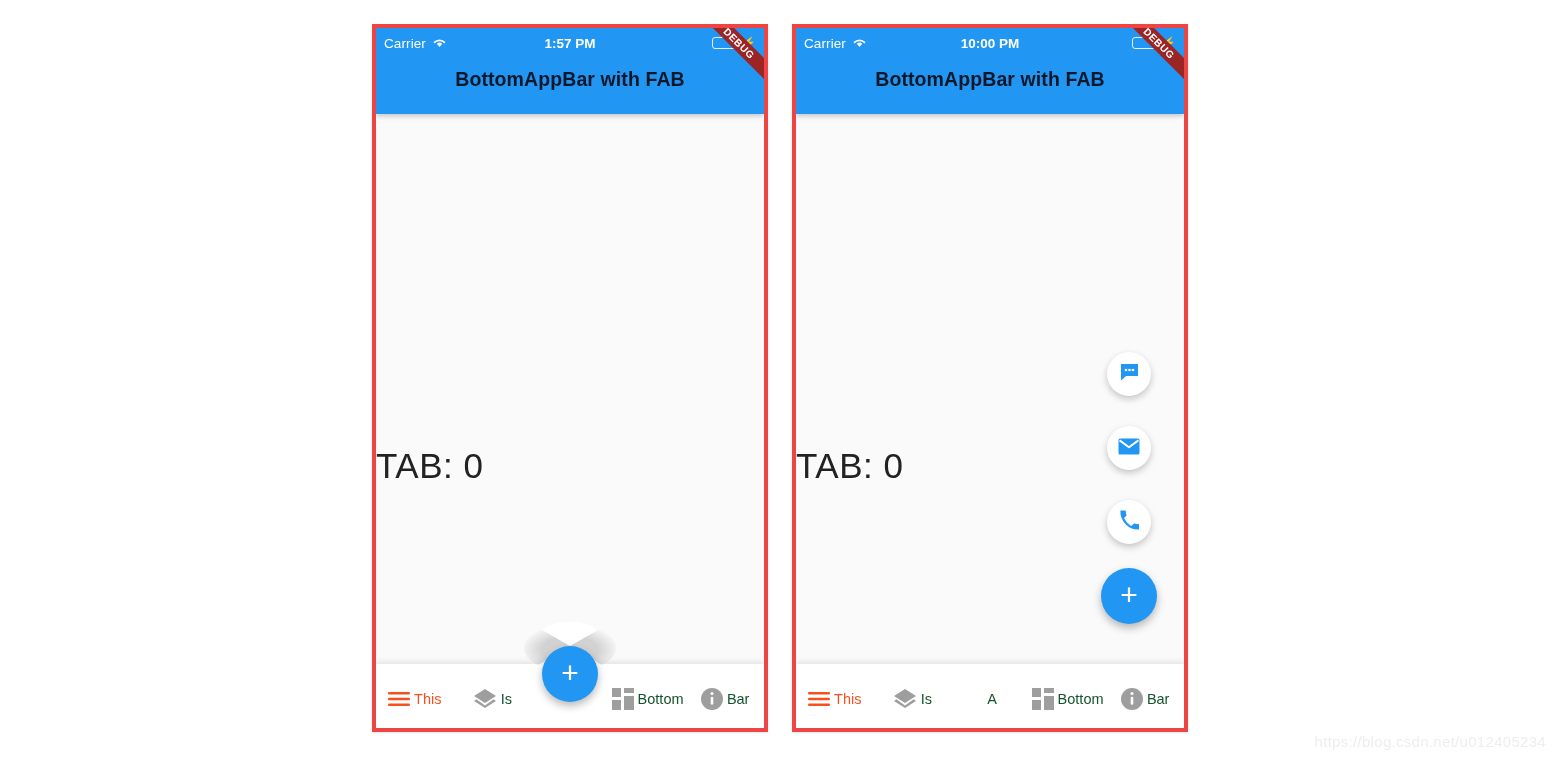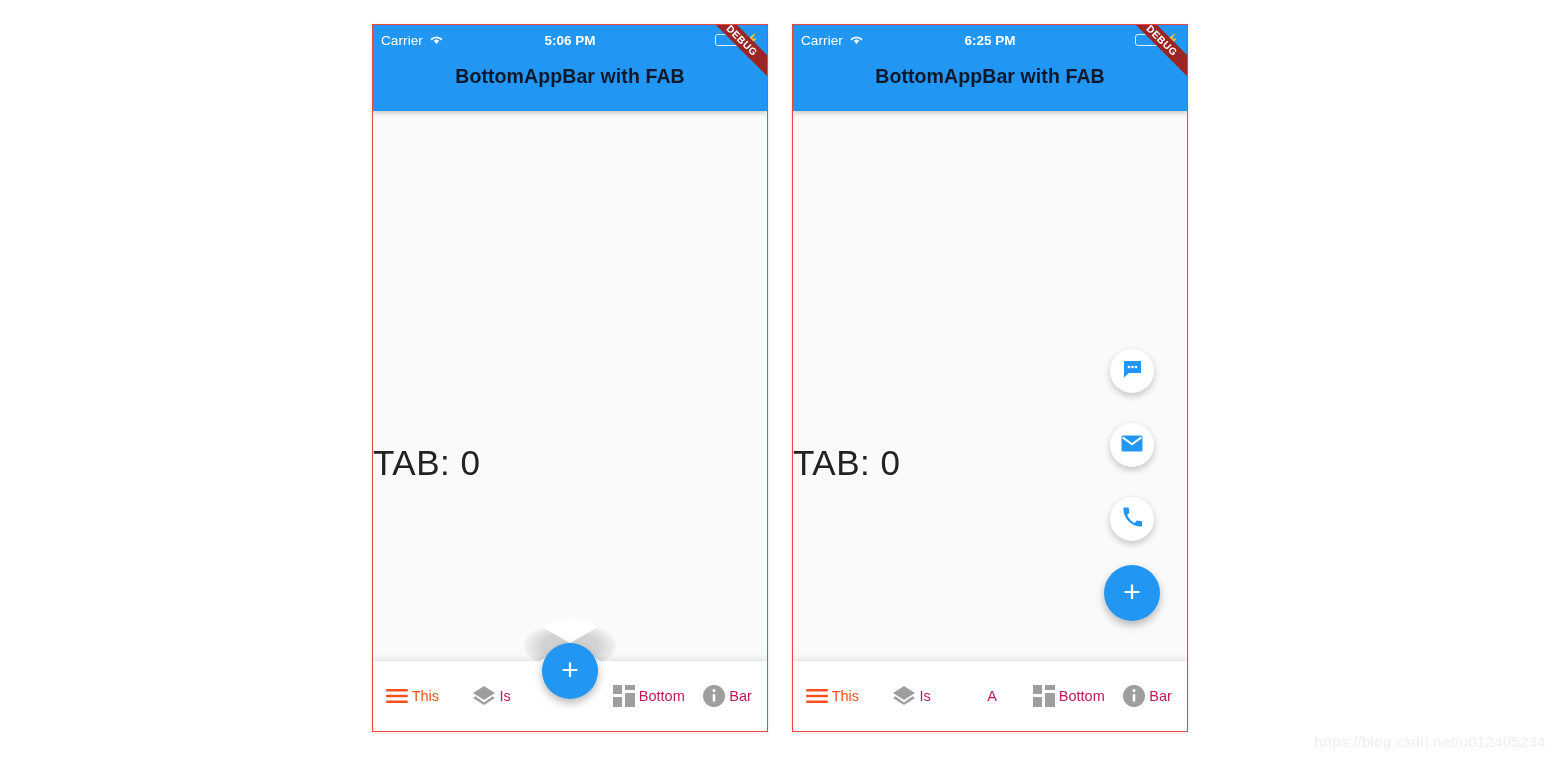--- a/index.html
+++ b/index.html
@@ -15,21 +15,21 @@
     overflow: hidden;
   }
 
   
   .phone {
     position: absolute;
     top: 24px;
     width: 396px;
     height: 708px;
     background: #fafafa;
-    border: 1px solid #ef4444;
+    border: 4px solid #ef4444;
     box-sizing: border-box;
     overflow: hidden;
     box-shadow: 0 1px 3px rgba(0,0,0,0.10);
   }
   #phone-left  { left: 372px; }
   #phone-right { left: 792px; }
 
   
   .appbar {
     position: relative;
@@ -163,21 +163,21 @@
     height: 100%;
   }
   .nav-icon {
     height: 24px;
     display: flex;
     align-items: center;
     justify-content: center;
   }
   .nav-label {
     font-size: 14.5px;
-    color: #be185d;
+    color: #14532d;
     line-height: 1;
   }
   .nav-item.active .nav-label { color: #f4511e; }
   .nav-item.spacer { visibility: hidden; }
   .nav-item.labelonly .nav-icon { visibility: hidden; }
 
   
   .fab-notch {
     position: absolute;
     left: 50%;
@@ -255,21 +255,21 @@
     <div class="statusbar">
       <div class="sb-left">
         <span class="sb-carrier">Carrier</span>
         <span>
           <svg width="15" height="12" viewBox="0 0 16 12">
             <path d="M8 11.2 L5.1 7.9 a4.4 4.4 0 0 1 5.8 0 Z" fill="#ffffff"></path>
             <path d="M8 5.3 a7.3 7.3 0 0 0-5.2 2.2 L1.5 6.1 a9.2 9.2 0 0 1 13 0 l-1.3 1.4 A7.3 7.3 0 0 0 8 5.3Z" fill="#ffffff" opacity=".95"></path>
           </svg>
         </span>
       </div>
-      <div class="sb-time">5:06 PM</div>
+      <div class="sb-time">1:57 PM</div>
       <div class="sb-right">
         <span class="battery"><span class="battery-fill"></span></span>
         <span class="bolt">⚡</span>
       </div>
     </div>
     <div class="appbar-title">BottomAppBar with FAB</div>
     <div class="debug-ribbon">DEBUG</div>
   </div>
 
   <div class="screen-body">
@@ -352,21 +352,21 @@
     <div class="statusbar">
       <div class="sb-left">
         <span class="sb-carrier">Carrier</span>
         <span>
           <svg width="15" height="12" viewBox="0 0 16 12">
             <path d="M8 11.2 L5.1 7.9 a4.4 4.4 0 0 1 5.8 0 Z" fill="#ffffff"></path>
             <path d="M8 5.3 a7.3 7.3 0 0 0-5.2 2.2 L1.5 6.1 a9.2 9.2 0 0 1 13 0 l-1.3 1.4 A7.3 7.3 0 0 0 8 5.3Z" fill="#ffffff" opacity=".95"></path>
           </svg>
         </span>
       </div>
-      <div class="sb-time">6:25 PM</div>
+      <div class="sb-time">10:00 PM</div>
       <div class="sb-right">
         <span class="battery"><span class="battery-fill"></span></span>
         <span class="bolt">⚡</span>
       </div>
     </div>
     <div class="appbar-title">BottomAppBar with FAB</div>
     <div class="debug-ribbon">DEBUG</div>
   </div>
 
   <div class="screen-body">

